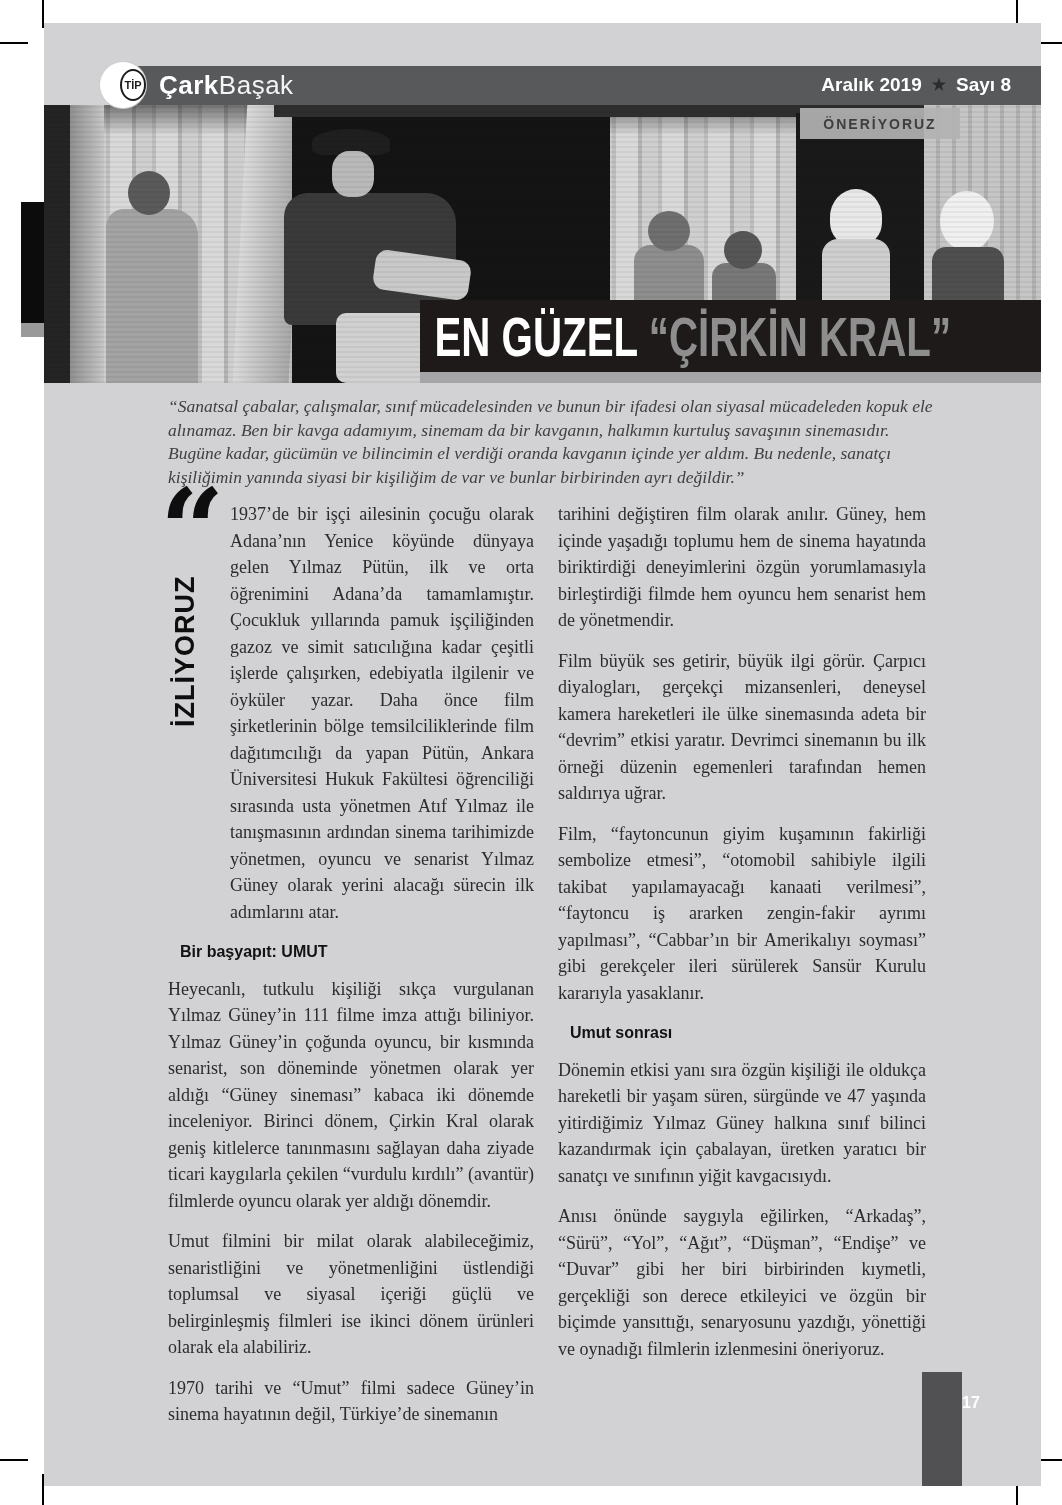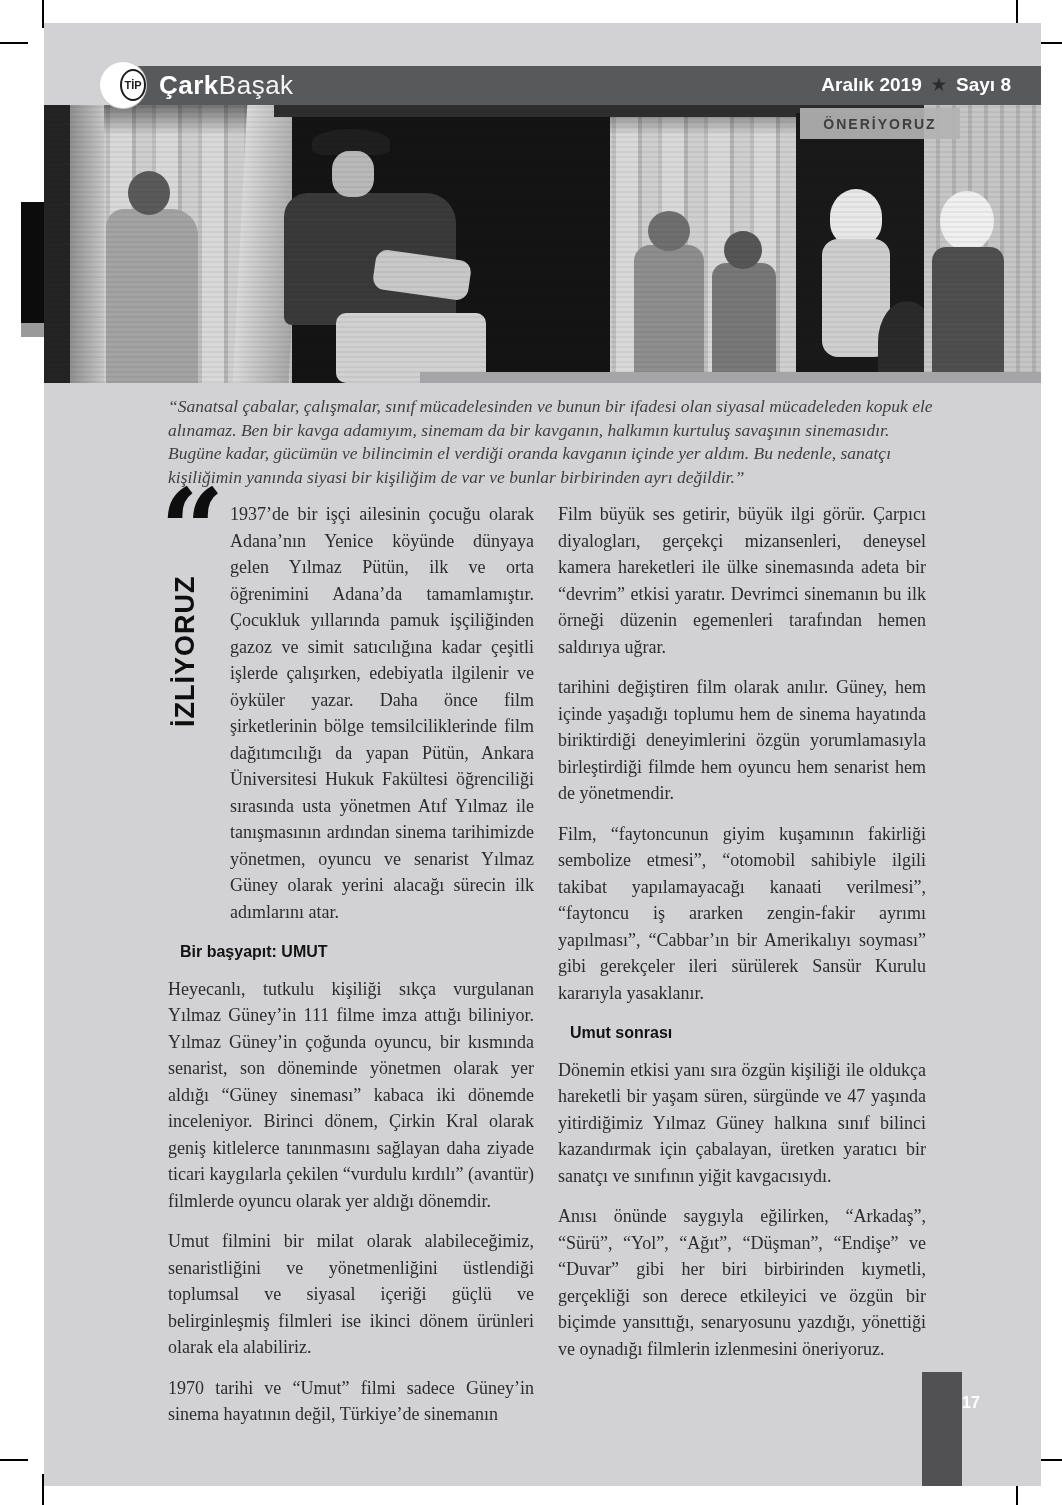--- a/index.html
+++ b/index.html
@@ -145,38 +145,41 @@
     <div class="ph ph-woman1-body"></div>
     <div class="ph ph-kid3"></div>
     <div class="ph ph-right-wall"></div>
     <div class="ph ph-woman2-head"></div>
     <div class="ph ph-woman2-body"></div>
     <div class="ph ph-grain"></div>
   </div>
 
   <div class="photo-label">ÖNERİYORUZ</div>
 
+  <div class="title-banner">
+    <div class="title-text"><span>EN GÜZEL </span><span class="gray">“ÇİRKİN KRAL”</span></div>
+  </div>
   <div class="banner-strip"></div>
 
   <div class="pull-quote">“Sanatsal çabalar, çalışmalar, sınıf mücadelesinden ve bunun bir ifadesi olan siyasal mücadeleden kopuk ele alınamaz. Ben bir kavga adamıyım, sinemam da bir kavganın, halkımın kurtuluş savaşının sinemasıdır. Bugüne kadar, gücümün ve bilincimin el verdiği oranda kavganın içinde yer aldım. Bu nedenle, sanatçı kişiliğimin yanında siyasi bir kişiliğim de var ve bunlar birbirinden ayrı değildir.”</div>
 
   <div class="quote-glyph">“</div>
   <div class="section-label">İZLİYORUZ</div>
 
   <div class="col col-left">
     <p class="intro">1937’de bir işçi ailesinin çocuğu olarak Adana’nın Yenice köyünde dünyaya gelen Yılmaz Pütün, ilk ve orta öğrenimini Adana’da tamamlamıştır. Çocukluk yıllarında pamuk işçiliğinden gazoz ve simit satıcılığına kadar çeşitli işlerde çalışırken, edebiyatla ilgilenir ve öyküler yazar. Daha önce film şirketlerinin bölge temsilciliklerinde film dağıtımcılığı da yapan Pütün, Ankara Üniversitesi Hukuk Fakültesi öğrenciliği sırasında usta yönetmen Atıf Yılmaz ile tanışmasının ardından sinema tarihimizde yönetmen, oyuncu ve senarist Yılmaz Güney olarak yerini alacağı sürecin ilk adımlarını atar.</p>
     <h3>Bir başyapıt: UMUT</h3>
     <p>Heyecanlı, tutkulu kişiliği sıkça vurgulanan Yılmaz Güney’in 111 filme imza attığı biliniyor.  Yılmaz Güney’in çoğunda oyuncu, bir kısmında senarist, son döneminde yönetmen olarak yer aldığı “Güney sineması” kabaca iki dönemde inceleniyor. Birinci dönem, Çirkin Kral olarak geniş kitlelerce tanınmasını sağlayan daha ziyade ticari kaygılarla çekilen “vurdulu kırdılı” (avantür) filmlerde oyuncu olarak yer aldığı dönemdir.</p>
     <p>Umut filmini bir milat olarak alabileceğimiz, senaristliğini ve yönetmenliğini üstlendiği toplumsal ve siyasal içeriği güçlü ve belirginleşmiş filmleri ise ikinci dönem ürünleri olarak ela alabiliriz.</p>
     <p>1970 tarihi ve “Umut” filmi sadece Güney’in sinema hayatının değil, Türkiye’de sinemanın</p>
   </div>
 
   <div class="col col-right">
+    <p>tarihini değiştiren film olarak anılır.  Güney, hem içinde yaşadığı toplumu hem de sinema hayatında biriktirdiği deneyimlerini özgün yorumlamasıyla birleştirdiği filmde hem oyuncu hem senarist hem de yönetmendir.</p>
     <p>Film büyük ses getirir, büyük ilgi görür. Çarpıcı diyalogları, gerçekçi mizansenleri, deneysel kamera hareketleri ile ülke sinemasında adeta bir “devrim” etkisi yaratır. Devrimci sinemanın bu ilk örneği düzenin egemenleri tarafından hemen saldırıya uğrar.</p>
-    <p>tarihini değiştiren film olarak anılır.  Güney, hem içinde yaşadığı toplumu hem de sinema hayatında biriktirdiği deneyimlerini özgün yorumlamasıyla birleştirdiği filmde hem oyuncu hem senarist hem de yönetmendir.</p>
     <p>Film, “faytoncunun giyim kuşamının fakirliği sembolize etmesi”, “otomobil sahibiyle ilgili takibat yapılamayacağı kanaati verilmesi”, “faytoncu iş ararken zengin-fakir ayrımı yapılması”, “Cabbar’ın bir Amerikalıyı soyması” gibi gerekçeler ileri sürülerek Sansür Kurulu kararıyla yasaklanır.</p>
     <h3>Umut sonrası</h3>
     <p>Dönemin etkisi yanı sıra özgün kişiliği ile oldukça hareketli bir yaşam süren, sürgünde ve 47 yaşında yitirdiğimiz Yılmaz Güney halkına sınıf bilinci kazandırmak için çabalayan, üretken yaratıcı bir sanatçı ve sınıfının yiğit kavgacısıydı.</p>
     <p>Anısı önünde saygıyla eğilirken, “Arkadaş”, “Sürü”, “Yol”, “Ağıt”, “Düşman”, “Endişe” ve “Duvar” gibi her biri birbirinden kıymetli, gerçekliği son derece etkileyici ve özgün bir biçimde yansıttığı, senaryosunu yazdığı, yönettiği ve oynadığı filmlerin izlenmesini öneriyoruz.</p>
   </div>
 
   <div class="page-tab">17</div>
 
 </div>
 

